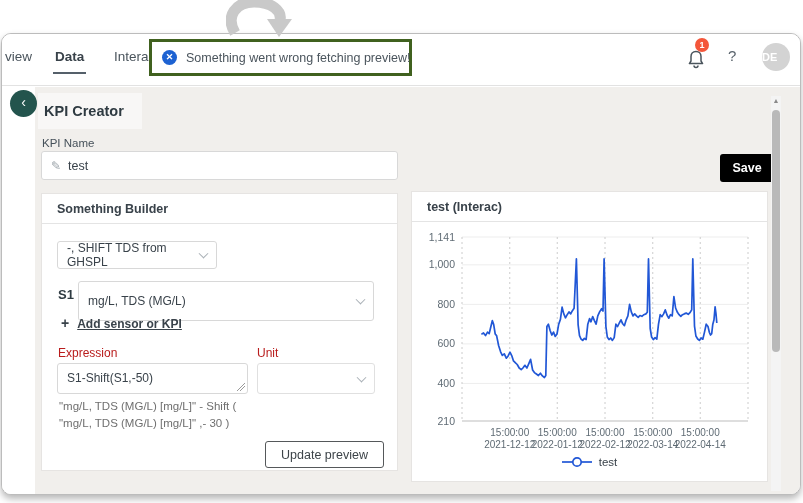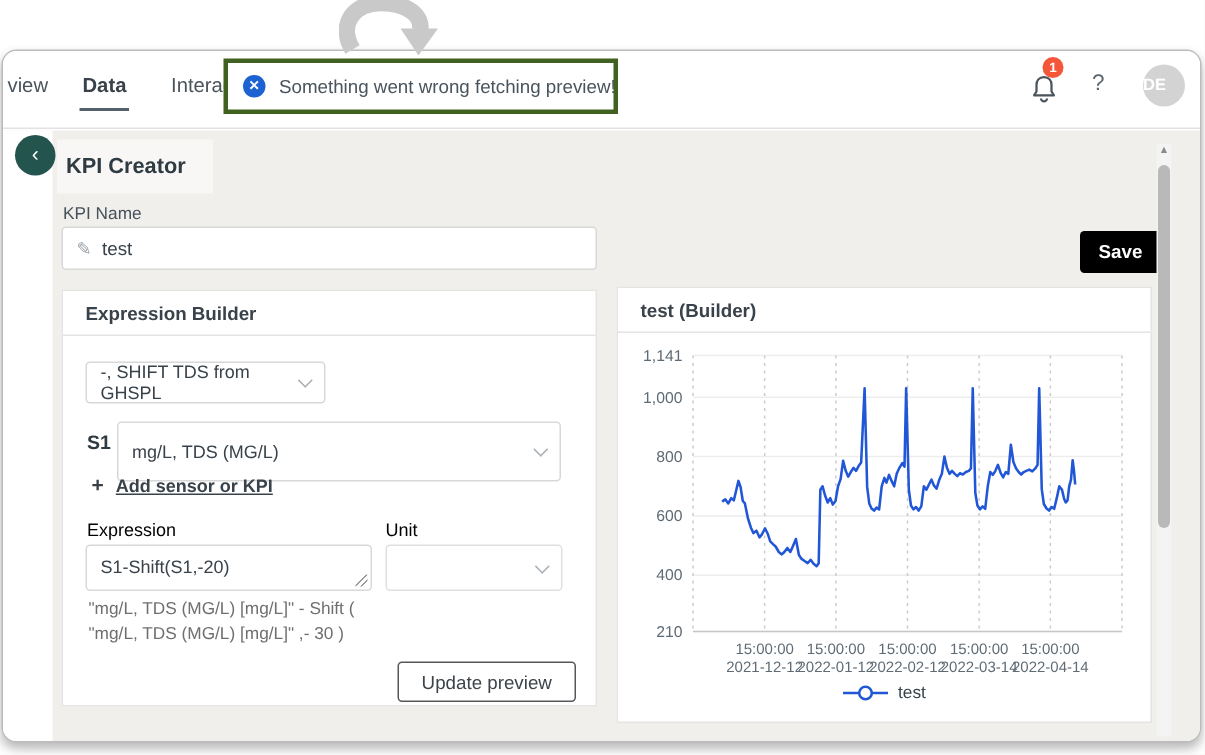--- a/index.html
+++ b/index.html
@@ -65,21 +65,21 @@
   .chev { position:absolute; right:9px; top:50%; width:7px; height:7px; border-right:1.6px solid #a9b0b6;
           border-bottom:1.6px solid #a9b0b6; transform:translateY(-70%) rotate(45deg); }
   .func-select { left:15px; top:47px; width:160px; height:28px; }
   .s1-label { position:absolute; left:16px; top:93px; font-size:13px; font-weight:bold; color:#2f3b42; }
   .sensor-select { left:36px; top:87px; width:296px; height:40px; }
 
   .add-link { position:absolute; left:19px; top:121px; font-size:12px; font-weight:bold; color:#39424a; cursor:pointer; }
   .add-plus { display:inline-block; margin-right:8px; font-size:14px; text-decoration:none; }
   .add-text { text-decoration:underline; }
 
-  .field-label { position:absolute; font-size:12px; color:#000000; }
+  .field-label { position:absolute; font-size:12px; color:#b91c1c; }
   .expr-label { left:16px; top:152px; }
   .unit-label { left:215px; top:152px; }
   .expr-area { position:absolute; left:15px; top:169px; width:191px; height:31px; background:#fff; border:1px solid #d8d8d8;
                border-radius:3px; font-size:12px; color:#39424a; padding:7px 9px; }
   .resize-grip { position:absolute; right:2px; bottom:2px; width:8px; height:8px;
                  background:linear-gradient(135deg, transparent 45%, #9a9a9a 45%, #9a9a9a 52%, transparent 52%, transparent 68%, #9a9a9a 68%, #9a9a9a 75%, transparent 75%); }
   .unit-select { left:215px; top:169px; width:118px; height:31px; border-color:#e0e0e0; }
   .helper { position:absolute; left:17px; font-size:11.5px; color:#6f6f6f; white-space:nowrap; }
   .helper-1 { top:206px; } .helper-2 { top:223px; }
   .update-btn { position:absolute; left:223px; top:247px; width:119px; height:27px; background:#fff;
@@ -136,58 +136,58 @@
       </div>
 
       <button class="save-btn">Save</button>
 
       <div class="scrollbar">
         <div class="sb-up">▲</div>
         <div class="sb-thumb"></div>
       </div>
 
       <div class="card builder-card">
-        <div class="card-hdr">Expression Builder</div>
+        <div class="card-hdr">Something Builder</div>
 
         <div class="select func-select">
           <span>-, SHIFT TDS from GHSPL</span>
           <span class="chev"></span>
         </div>
 
         <div class="s1-label">S1</div>
         <div class="select sensor-select">
           <span>mg/L, TDS (MG/L)</span>
           <span class="chev"></span>
         </div>
 
         <div class="add-link">
           <span class="add-plus">+</span><span class="add-text">Add sensor or KPI</span>
         </div>
 
         <div class="field-label expr-label">Expression</div>
         <div class="field-label unit-label">Unit</div>
 
         <div class="expr-area">
-          <span>S1-Shift(S1,-20)</span>
+          <span>S1-Shift(S1,-50)</span>
           <span class="resize-grip"></span>
         </div>
 
         <div class="select unit-select">
           <span></span>
           <span class="chev"></span>
         </div>
 
         <div class="helper helper-1">"mg/L, TDS (MG/L) [mg/L]" - Shift (</div>
         <div class="helper helper-2">"mg/L, TDS (MG/L) [mg/L]" ,- 30 )</div>
 
         <button class="update-btn">Update preview</button>
       </div>
 
       <div class="card preview-card">
-        <div class="card-hdr">test (Builder)</div>
+        <div class="card-hdr">test (Interac)</div>
 
         <div class="chart-wrap">
           <svg id="chart-svg" width="340" height="226" viewBox="0 0 340 226">
               <line x1="46" y1="9" x2="332" y2="9" stroke="#ededed" stroke-width="1"></line>
               <text x="39" y="12.5" text-anchor="end" font-size="10.5" fill="#5f6b74" font-family="&quot;Liberation Sans&quot;, sans-serif">1,141</text>
               <line x1="46" y1="36.86680988184747" x2="332" y2="36.86680988184747" stroke="#ededed" stroke-width="1"></line>
               <text x="39" y="40.36680988184747" text-anchor="end" font-size="10.5" fill="#5f6b74" font-family="&quot;Liberation Sans&quot;, sans-serif">1,000</text>
               <line x1="46" y1="76.39419978517724" x2="332" y2="76.39419978517724" stroke="#ededed" stroke-width="1"></line>
               <text x="39" y="79.89419978517724" text-anchor="end" font-size="10.5" fill="#5f6b74" font-family="&quot;Liberation Sans&quot;, sans-serif">800</text>
               <line x1="46" y1="115.921589688507" x2="332" y2="115.921589688507" stroke="#ededed" stroke-width="1"></line>

